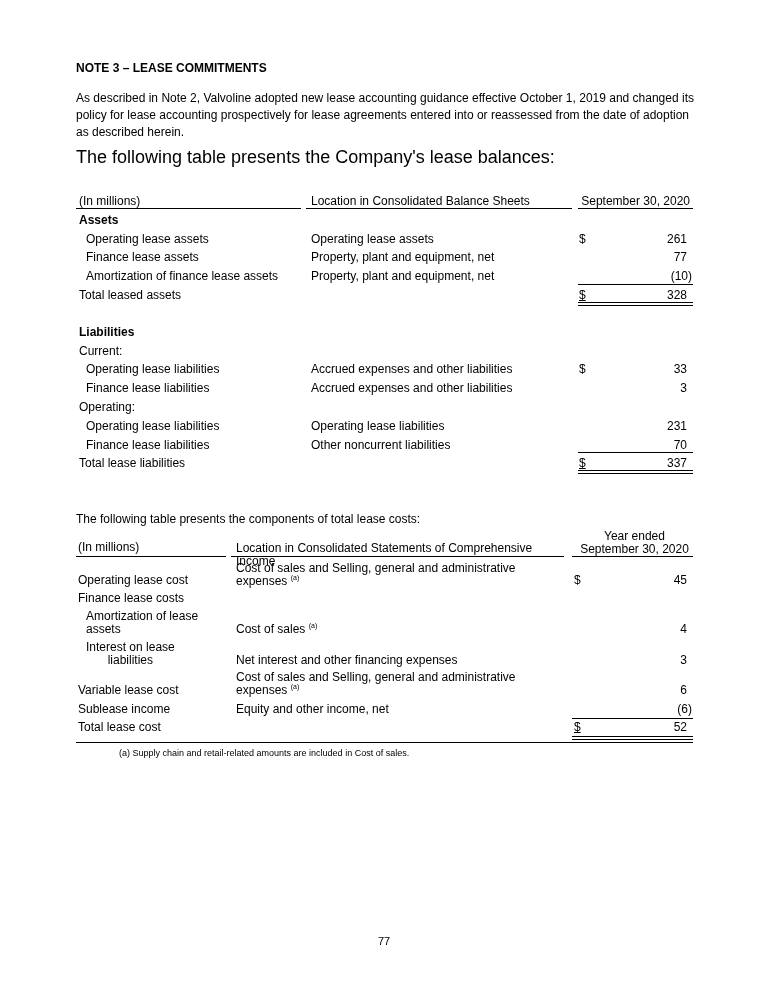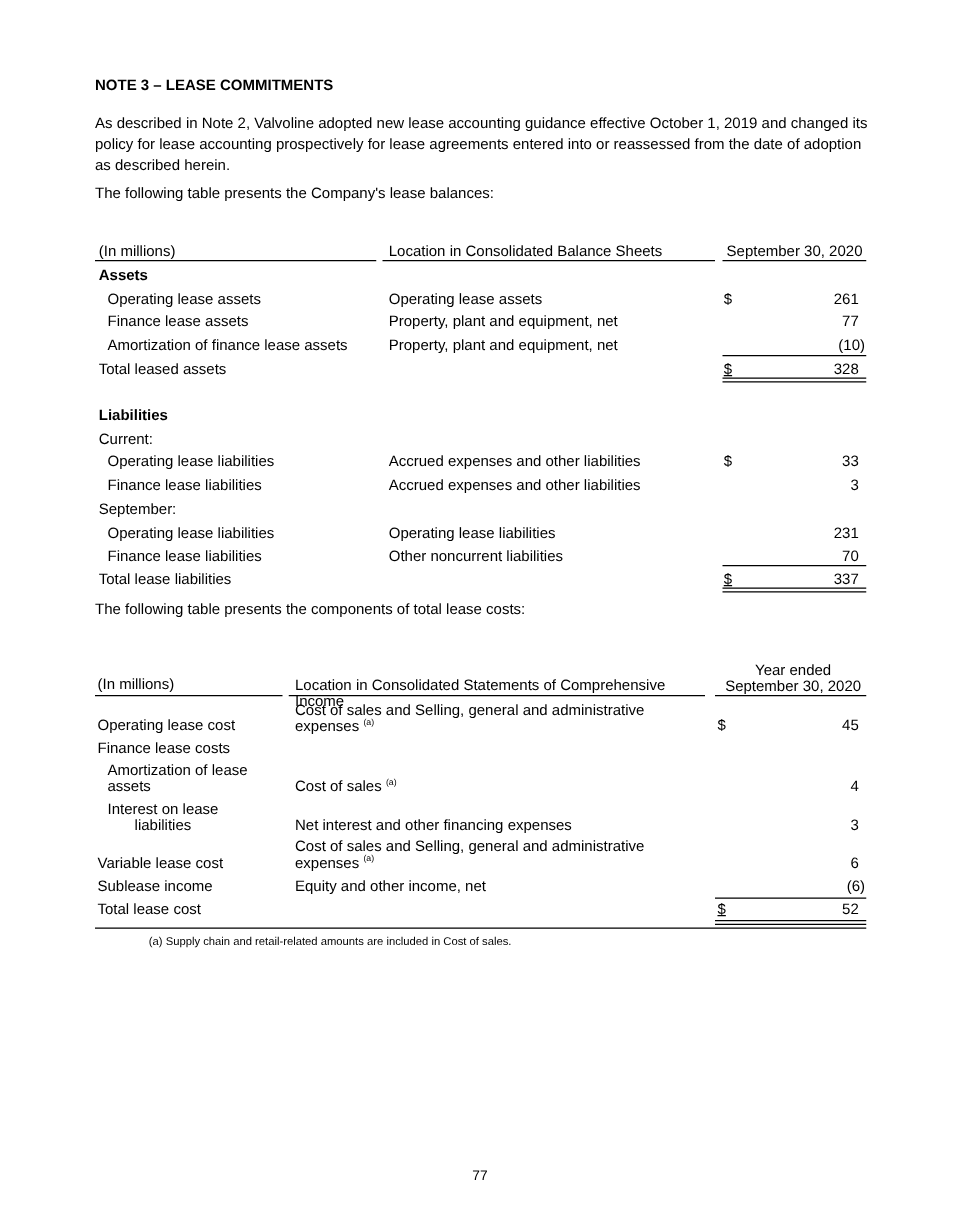--- a/index.html
+++ b/index.html
@@ -3,22 +3,22 @@
 <meta charset="utf-8">
 <style>
   html, body { margin: 0; padding: 0; background: #ffffff; }
   body {
     width: 768px; height: 984px; position: relative; overflow: hidden;
     font-family: "Liberation Sans", sans-serif; color: #000; font-size: 12px;
   }
   .abs { position: absolute; }
   .title { left: 76px; top: 61px; font-weight: bold; font-size: 12px; }
   .para { left: 76px; top: 90px; width: 620px; line-height: 17px; font-size: 12px; }
-  .para2 { left: 76px; top: 147px; font-size: 12px; }
-  .para3 { left: 76px; top: 480px; font-size: 12px; }
+  .para2 { left: 76px; top: 147px; font-size: 18px; }
+  .para3 { left: 76px; top: 512px; font-size: 12px; }
 
   
   .t1 { left: 76px; top: 192px; width: 617px; }
   .row { position: relative; height: 18.8px; line-height: 18.8px; white-space: nowrap; }
   .c1 { position: absolute; left: 3px; }
   .c1.ind { left: 10px; }
   .c2 { position: absolute; left: 235px; text-align: center; }
   .cur { position: absolute; left: 503px; }
   .val { position: absolute; right: 6px; text-align: right; }
   .bold { font-weight: bold; }
@@ -90,21 +90,21 @@
     <span class="c2">Accrued expenses and other liabilities</span>
     <span class="cur">$</span>
     <span class="val">33</span>
   </div>
   <div class="row">
     <span class="c1 ind">Finance lease liabilities</span>
     <span class="c2">Accrued expenses and other liabilities</span>
     <span class="val">3</span>
   </div>
   <div class="row">
-    <span class="c1">September:</span>
+    <span class="c1">Operating:</span>
   </div>
   <div class="row">
     <span class="c1 ind">Operating lease liabilities</span>
     <span class="c2">Operating lease liabilities</span>
     <span class="val">231</span>
   </div>
   <div class="row">
     <span class="c1 ind">Finance lease liabilities</span>
     <span class="c2">Other noncurrent liabilities</span>
     <span class="val">70</span>

